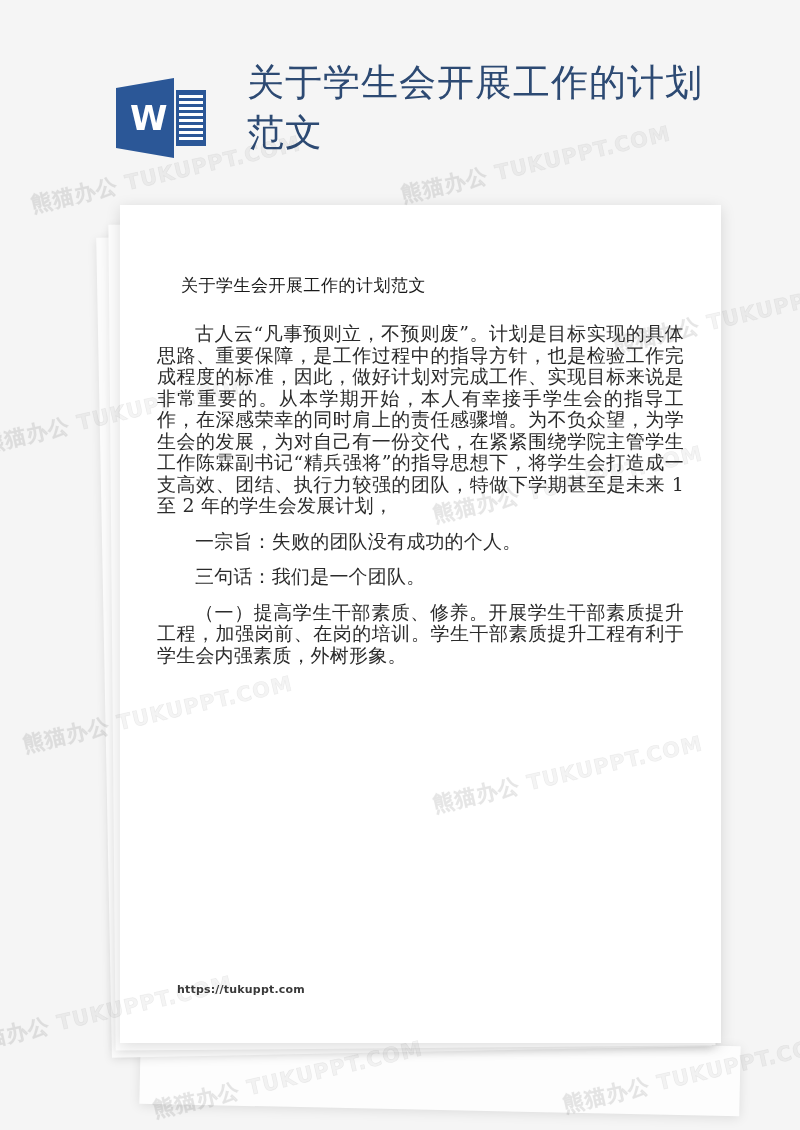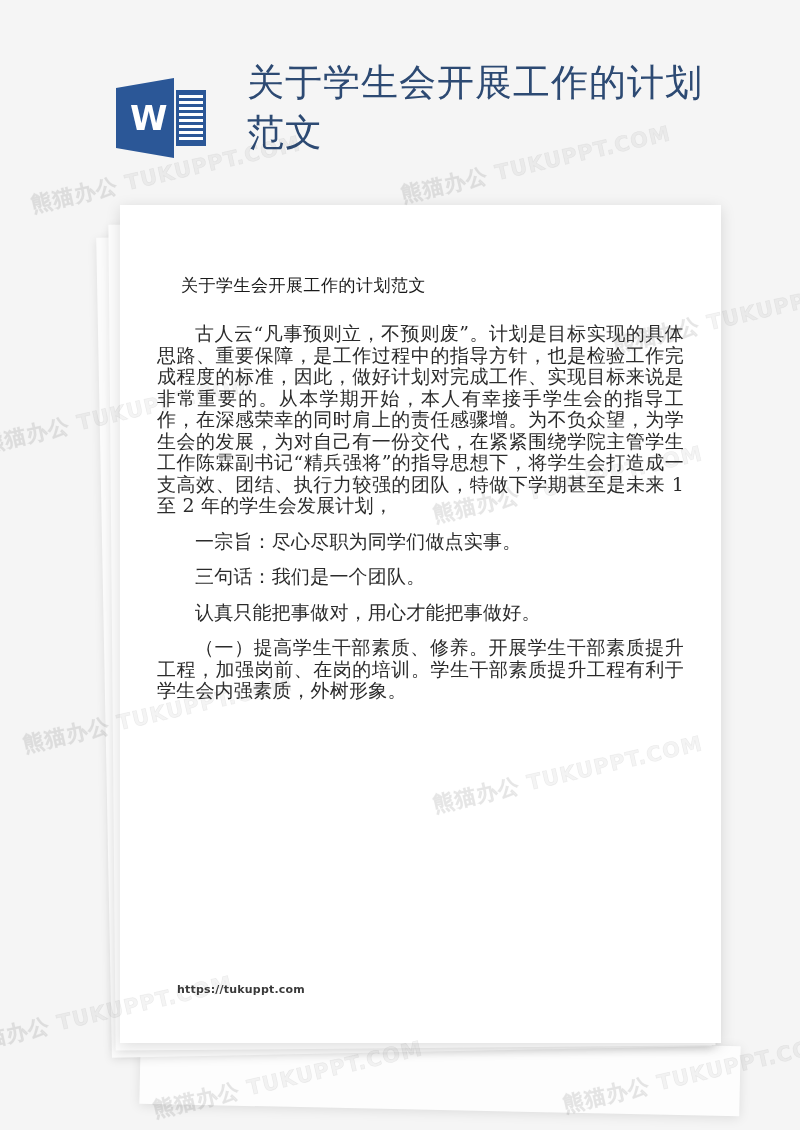--- a/index.html
+++ b/index.html
@@ -131,23 +131,22 @@
   <div class="stack sheet-back2"></div>
   <div class="stack sheet-back1"></div>
   <div class="stack sheet-bottom"></div>
 
   <div class="page">
 
     <div class="doc-heading">关于学生会开展工作的计划范文</div>
 
     <div class="doc-body">
       <p class="p">古人云“凡事预则立，不预则废”。计划是目标实现的具体思路、重要保障，是工作过程中的指导方针，也是检验工作完成程度的标准，因此，做好计划对完成工作、实现目标来说是非常重要的。从本学期开始，本人有幸接手学生会的指导工作，在深感荣幸的同时肩上的责任感骤增。为不负众望，为学生会的发展，为对自己有一份交代，在紧紧围绕学院主管学生工作陈霖副书记“精兵强将”的指导思想下，将学生会打造成一支高效、团结、执行力较强的团队，特做下学期甚至是未来 1 至 2 年的学生会发展计划，</p>
-      <p class="p">一宗旨：尽心尽职为同学们做点实事。</p>
+      <p class="p">一宗旨：失败的团队没有成功的个人。</p>
       <p class="p">三句话：我们是一个团队。</p>
-      <p class="p">认真只能把事做对，用心才能把事做好。</p>
       <p class="p">（一）提高学生干部素质、修养。开展学生干部素质提升工程，加强岗前、在岗的培训。学生干部素质提升工程有利于学生会内强素质，外树形象。</p>
 
     </div>
 
     <div class="footer-url">https://tukuppt.com</div>
   </div>
 
   <div class="wm-layer">
     <div class="wm" style="left:28px;  top:160px;">熊猫办公 TUKUPPT.COM</div>
     <div class="wm" style="left:398px; top:150px;">熊猫办公 TUKUPPT.COM</div>

